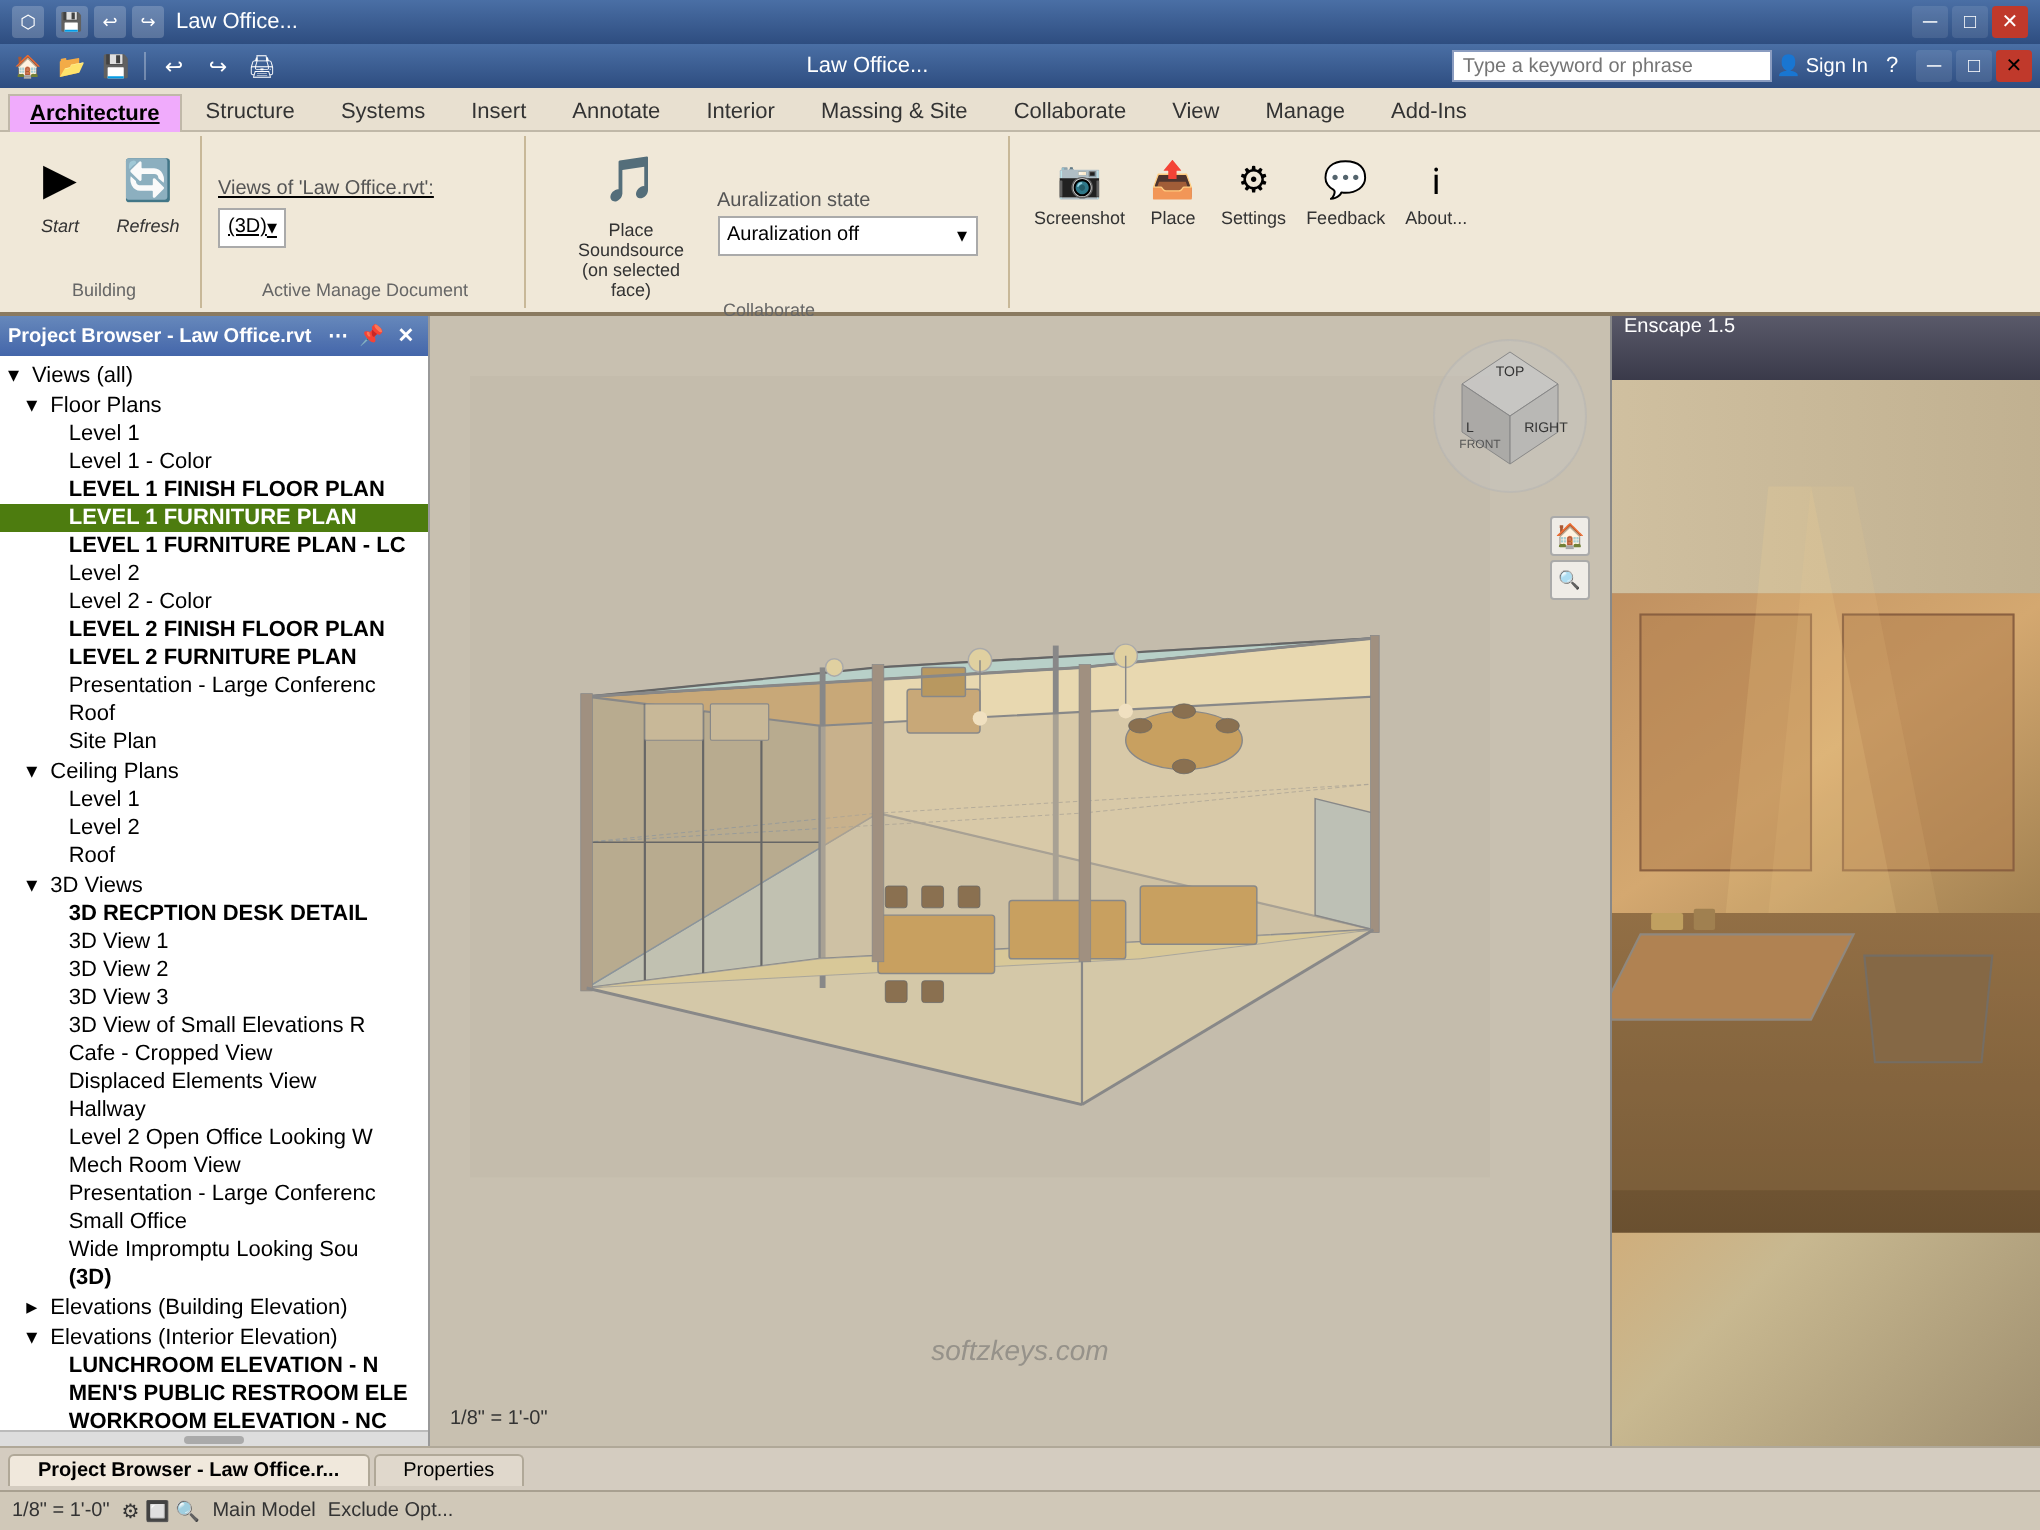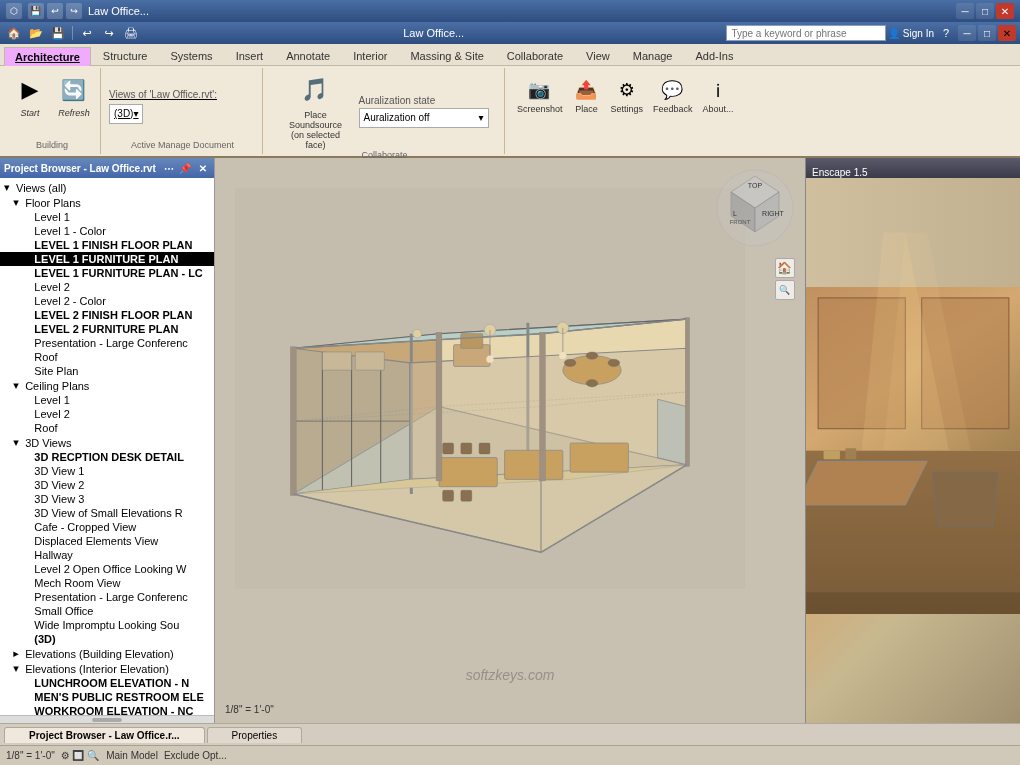--- a/index.html
+++ b/index.html
@@ -177,21 +177,21 @@
     .tree-item {
       display: flex;
       align-items: center;
       padding: 1px 4px;
       cursor: pointer;
       font-size: 11px;
       white-space: nowrap;
       overflow: hidden;
       text-overflow: ellipsis;
     }
-    .tree-item.selected { background: #000000; color: white; font-weight: bold; }
+    .tree-item.selected { background: #4d7c0f; color: white; font-weight: bold; }
     .tree-item.bold { font-weight: bold; }
     .pb-footer {
       height: 8px;
       background: #ddd;
       border-top: 1px solid #bbb;
       display: flex;
       align-items: center;
       justify-content: center;
     }
 
@@ -257,24 +257,24 @@
 
     
     .enscape-panel {
       width: 215px;
       background: #b8bac0;
       border-left: 1px solid #888;
       display: flex;
       flex-direction: column;
     }
     .enscape-header {
-      height: 20px;
+      height: 32px;
       background: linear-gradient(to bottom, #5a5a6a, #3a3a4a);
       display: flex;
-      align-items: flex-end;
+      align-items: flex-start;
       padding: 0 6px;
       color: white;
       font-size: 10px;
     }
     .enscape-preview {
       flex: 1;
       background: linear-gradient(135deg, #8a6040 0%, #c09060 30%, #d4a870 50%, #c8b890 70%, #a09070 100%);
       position: relative;
       overflow: hidden;
     }
@@ -298,21 +298,21 @@
     .bottom-tabs {
       height: 22px;
       background: #d4ccc0;
       border-top: 1px solid #b0a898;
       display: flex;
       align-items: center;
       padding: 0 4px;
       gap: 2px;
     }
     .bottom-tab {
-      padding: 2px 24px;
+      padding: 2px 14px;
       font-size: 10px;
       cursor: pointer;
       border: 1px solid #b0a898;
       border-bottom: none;
       background: #e0d8cc;
       border-radius: 3px 3px 0 0;
     }
     .bottom-tab.active {
       background: #f0e8dc;
       font-weight: bold;

